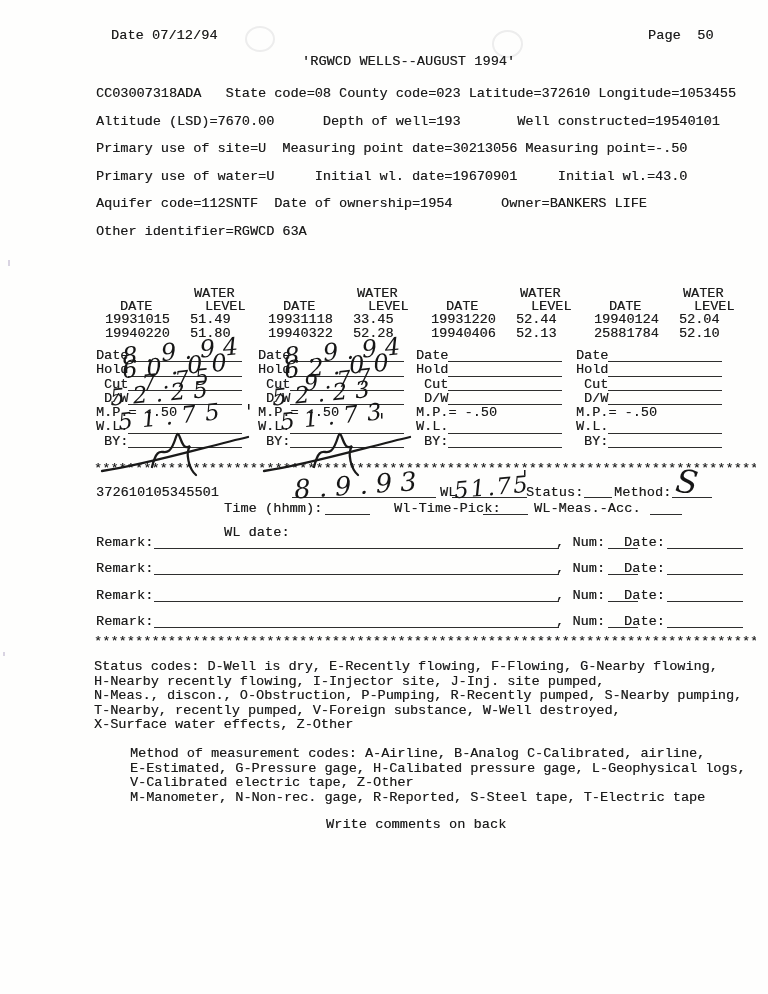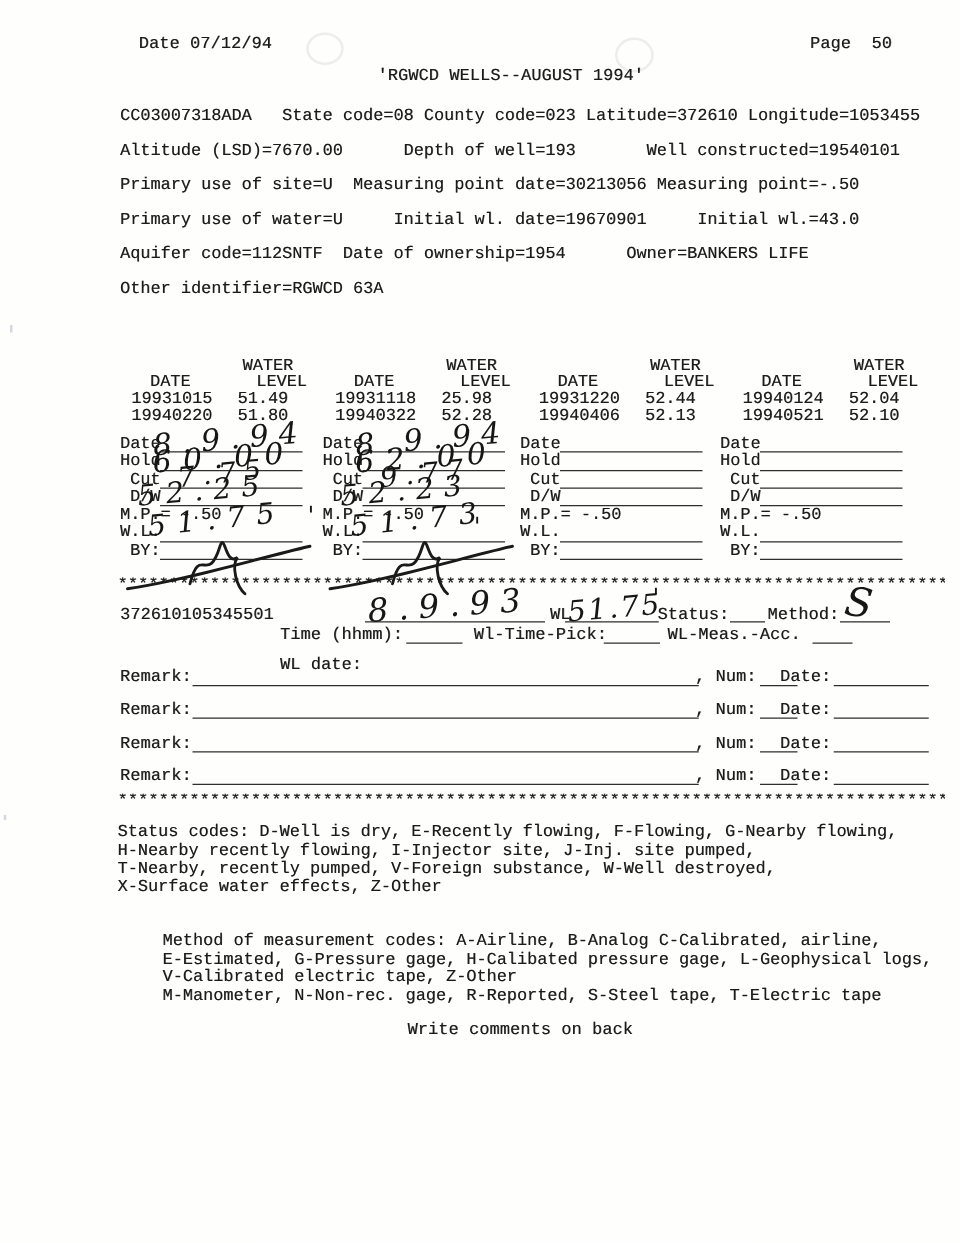--- a/index.html
+++ b/index.html
@@ -81,34 +81,34 @@
   <div class="block" style="left:0; top:287px; width:768px; height:56px;">
     <div class="wt-group" style="left:105px;">
       <div class="wt-row"><span class="wt-c1"></span><span class="wt-c2 wt-water-h">WATER</span></div>
       <div class="wt-row"><span class="wt-c1 wt-date-h">DATE</span><span class="wt-c2">LEVEL</span></div>
       <div class="wt-row"><span class="wt-c1">19931015</span><span class="wt-c2">51.49</span></div>
       <div class="wt-row"><span class="wt-c1">19940220</span><span class="wt-c2">51.80</span></div>
     </div>
     <div class="wt-group" style="left:268px;">
       <div class="wt-row"><span class="wt-c1"></span><span class="wt-c2 wt-water-h">WATER</span></div>
       <div class="wt-row"><span class="wt-c1 wt-date-h">DATE</span><span class="wt-c2">LEVEL</span></div>
-      <div class="wt-row"><span class="wt-c1">19931118</span><span class="wt-c2">25.98</span></div>
+      <div class="wt-row"><span class="wt-c1">19931118</span><span class="wt-c2">33.45</span></div>
       <div class="wt-row"><span class="wt-c1">19940322</span><span class="wt-c2">52.28</span></div>
     </div>
     <div class="wt-group" style="left:431px;">
       <div class="wt-row"><span class="wt-c1"></span><span class="wt-c2 wt-water-h">WATER</span></div>
       <div class="wt-row"><span class="wt-c1 wt-date-h">DATE</span><span class="wt-c2">LEVEL</span></div>
       <div class="wt-row"><span class="wt-c1">19931220</span><span class="wt-c2">52.44</span></div>
       <div class="wt-row"><span class="wt-c1">19940406</span><span class="wt-c2">52.13</span></div>
     </div>
     <div class="wt-group" style="left:594px;">
       <div class="wt-row"><span class="wt-c1"></span><span class="wt-c2 wt-water-h">WATER</span></div>
       <div class="wt-row"><span class="wt-c1 wt-date-h">DATE</span><span class="wt-c2">LEVEL</span></div>
       <div class="wt-row"><span class="wt-c1">19940124</span><span class="wt-c2">52.04</span></div>
-      <div class="wt-row"><span class="wt-c1">19940521</span><span class="wt-c2">52.10</span></div>
+      <div class="wt-row"><span class="wt-c1">25881784</span><span class="wt-c2">52.10</span></div>
     </div>
   </div>
 
   <div class="block" style="left:0; top:349px; width:768px; height:120px;">
 
     <div class="entry-col" style="left:96px;">
       <div class="e-row"><span>Date</span><span class="e-fill"></span></div>
       <div class="e-row"><span>Hold</span><span class="e-fill"></span></div>
       <div class="e-row"><span class="ind">Cut</span><span class="e-fill"></span></div>
       <div class="e-row"><span class="ind">D/W</span><span class="e-fill"></span></div>
@@ -180,21 +180,21 @@
   <div class="bline" style="left:452px; top:497px; width:75px;"></div>
   <span class="hw" style="left:454px; top:476px; font-size:23px; letter-spacing:2px; transform:rotate(-5deg);">51.75</span>
   <div class="t" style="left:526px; top:486px;">Status:</div>
   <div class="bline" style="left:584px; top:497px; width:28px;"></div>
   <div class="t" style="left:614px; top:486px;">Method:</div>
   <div class="bline" style="left:672px; top:497px; width:40px;"></div>
   <span class="hw" style="left:676px; top:466px; font-size:32px; transform:rotate(8deg);">S</span>
 
   <div class="t" style="left:224px; top:502px;">Time (hhmm):</div>
   <div class="bline" style="left:325px; top:514px; width:45px;"></div>
-  <div class="t" style="left:379px; top:502px;text-align:center;">Wl-Time-Pick:</div>
+  <div class="t" style="left:394px; top:502px;text-align:center;">Wl-Time-Pick:</div>
   <div class="bline" style="left:483px; top:514px; width:45px;"></div>
   <div class="t" style="left:534px; top:502px;">WL-Meas.-Acc.</div>
   <div class="bline" style="left:650px; top:514px; width:32px;"></div>
 
   <div class="block" style="left:0; top:536px; width:768px; height:16px;">
     <div class="t" style="left:96px; top:0;">Remark:</div>
     <div class="bline" style="left:154px; top:12px; width:405px;"></div>
     <div class="t" style="left:556px; top:0;">, Num:</div>
     <div class="bline" style="left:608px; top:12px; width:30px;"></div>
     <div class="t" style="left:624px; top:0;">Date:</div>
@@ -223,20 +223,21 @@
     <div class="bline" style="left:608px; top:12px; width:30px;"></div>
     <div class="t" style="left:624px; top:0;">Date:</div>
     <div class="bline" style="left:667px; top:12px; width:76px;"></div>
   </div>
 
   <div class="t" style="left:94px; top:635px; width:662px; overflow:hidden;">*********************************************************************************</div>
 
   <div class="block codes" style="left:94px; top:660px;">
     <div class="ln">Status codes: D-Well is dry, E-Recently flowing, F-Flowing, G-Nearby flowing,</div>
     <div class="ln">H-Nearby recently flowing, I-Injector site, J-Inj. site pumped,</div>
+    <div class="ln">N-Meas., discon., O-Obstruction, P-Pumping, R-Recently pumped, S-Nearby pumping,</div>
     <div class="ln">T-Nearby, recently pumped, V-Foreign substance, W-Well destroyed,</div>
     <div class="ln">X-Surface water effects, Z-Other</div>
   </div>
 
   <div class="block codes" style="left:94px; top:747px;margin-left:36px;">
     <div class="ln">Method of measurement codes: A-Airline, B-Analog C-Calibrated, airline,</div>
     <div class="ln">E-Estimated, G-Pressure gage, H-Calibated pressure gage, L-Geophysical logs,</div>
     <div class="ln">V-Calibrated electric tape, Z-Other</div>
     <div class="ln">M-Manometer, N-Non-rec. gage, R-Reported, S-Steel tape, T-Electric tape</div>
   </div>

